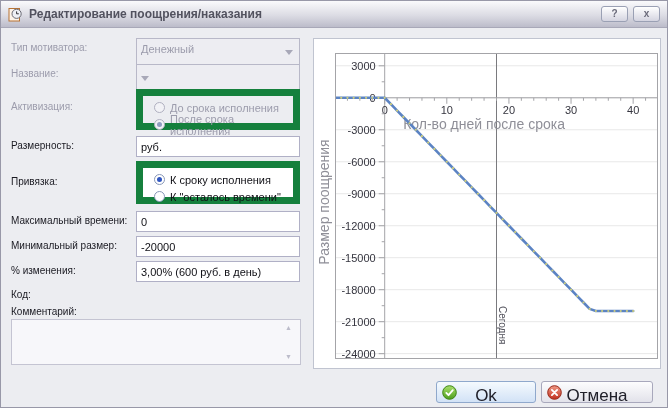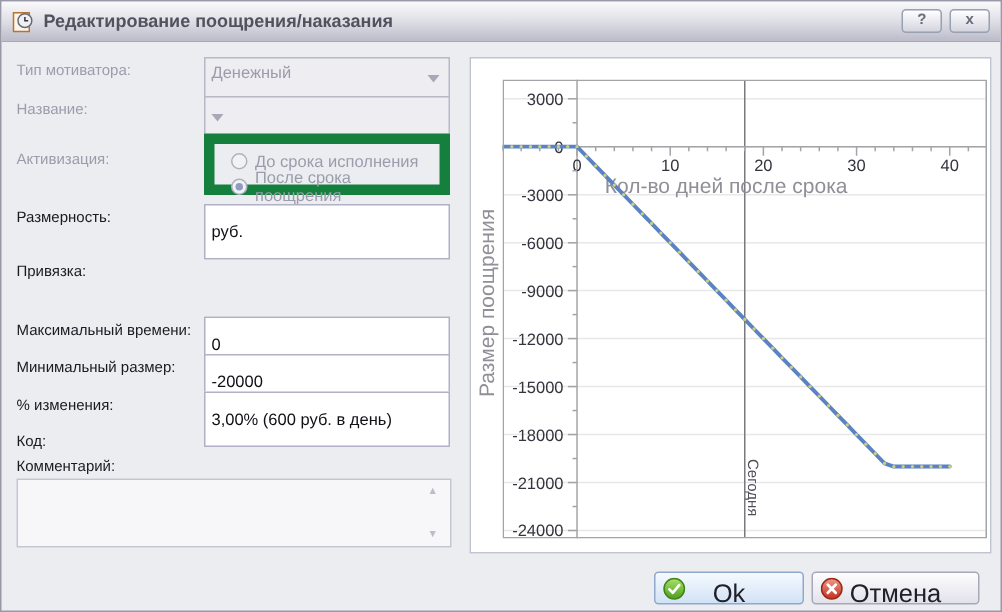--- a/index.html
+++ b/index.html
@@ -5,21 +5,21 @@
   html,body{margin:0;padding:0;background:#d8d8dc;font-family:"Liberation Sans",sans-serif;}
   .dialog{position:relative;width:668px;height:408px;background:#ecedf1;border:1px solid #9898a8;box-sizing:border-box;overflow:hidden;}
   
   .titlebar{position:absolute;left:0;top:0;right:0;height:27px;background:linear-gradient(#fafafc 0%,#dcdce4 55%,#bcbcca 100%);border-bottom:1px solid #a8a8b8;display:flex;align-items:center;padding:0 7px;box-sizing:border-box;}
   .title-text{font-size:12px;font-weight:bold;color:#52525f;margin-left:6px;}
   .win-btns{margin-left:auto;display:flex;gap:5px;}
   .win-btn{width:27px;height:16px;border:1px solid #9aa0b4;border-radius:3px;background:linear-gradient(#ffffff,#d4d4e0);color:#6a6a7a;font-weight:bold;font-size:10px;line-height:14px;text-align:center;padding:0;font-family:"Liberation Sans",sans-serif;cursor:pointer;}
   
   .lbl{position:absolute;left:10px;font-size:10px;color:#1a1a22;}
   .lbl.dis{color:#9c9cac;}
-  .inp{position:absolute;left:135px;width:164px;height:37px;box-sizing:border-box;border:1px solid #b0b0c6;background:#ffffff;font-size:11px;padding:0 4px;color:#101016;font-family:"Liberation Sans",sans-serif;}
+  .inp{position:absolute;left:135px;width:164px;height:21px;box-sizing:border-box;border:1px solid #b0b0c6;background:#ffffff;font-size:11px;padding:0 4px;color:#101016;font-family:"Liberation Sans",sans-serif;}
   .combo{position:absolute;left:135px;width:164px;height:21px;box-sizing:border-box;border:1px solid #b8b8c8;background:#ededf2;display:flex;align-items:flex-end;padding:16px 4px;}
   .combo .txt{font-size:11px;color:#9c9cac;flex:1;}
   .combo .arr{width:0;height:0;border-left:4px solid transparent;border-right:4px solid transparent;border-top:5px solid #a8a8b8;margin-right:2px;}
   .rgroup{position:absolute;left:135px;width:164px;box-sizing:border-box;border:7px solid #15803d;padding:3px 11px;}
   .rgroup.dis{background:#ecedf1;}
   .rgroup.en{background:#ffffff;}
   .rrow{display:flex;align-items:center;height:17px;cursor:default;}
   .radio{width:11px;height:11px;border-radius:50%;box-sizing:border-box;background:#fff;margin-right:5px;position:relative;flex:0 0 11px;}
   .radio.en{border:1px solid #8898b8;}
   .radio.dis{border:1px solid #b0b0c0;background:#f2f2f6;}
@@ -74,28 +74,38 @@
   </div>
 
   <span class="lbl dis" style="top:100px">Активизация:</span>
   <div class="rgroup dis" style="top:88px;height:41px">
     <div class="rrow">
       <span class="radio dis"></span>
       <span class="rtext">До срока исполнения</span>
     </div>
     <div class="rrow">
       <span class="radio dis checked"></span>
-      <span class="rtext">После срока поощрения</span>
+      <span class="rtext">После срока исполнения</span>
     </div>
   </div>
 
   <span class="lbl" style="top:139px">Размерность:</span>
   <input class="inp" style="top: 135px;" value="руб.">
 
   <span class="lbl" style="top:175px">Привязка:</span>
+  <div class="rgroup en" style="top:160px;height:43px">
+    <div class="rrow">
+      <span class="radio en checked"></span>
+      <span class="rtext">К сроку исполнения</span>
+    </div>
+    <div class="rrow">
+      <span class="radio en"></span>
+      <span class="rtext">К "осталось времени"</span>
+    </div>
+  </div>
 
   <span class="lbl" style="top:214px">Максимальный времени:</span>
   <input class="inp" style="top: 210px;" value="0">
 
   <span class="lbl" style="top:239px">Минимальный размер:</span>
   <input class="inp" style="top: 235px;" value="-20000">
 
   <span class="lbl" style="top:264px">% изменения:</span>
   <input class="inp" style="top: 260px;" value="3,00% (600 руб. в день)">
 

